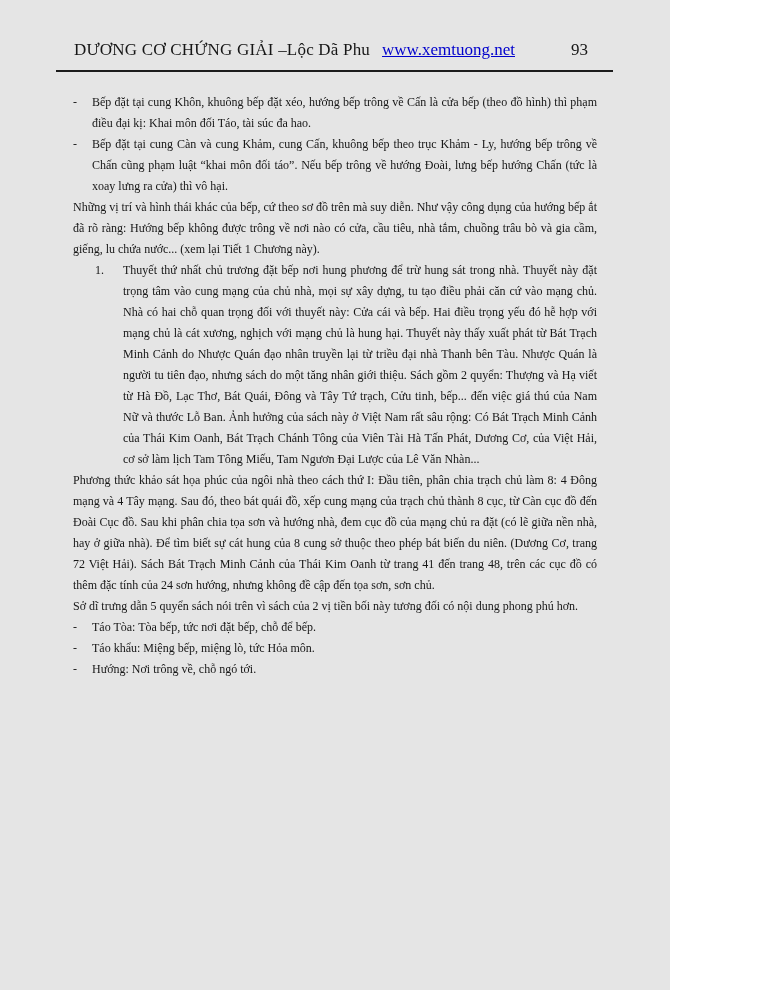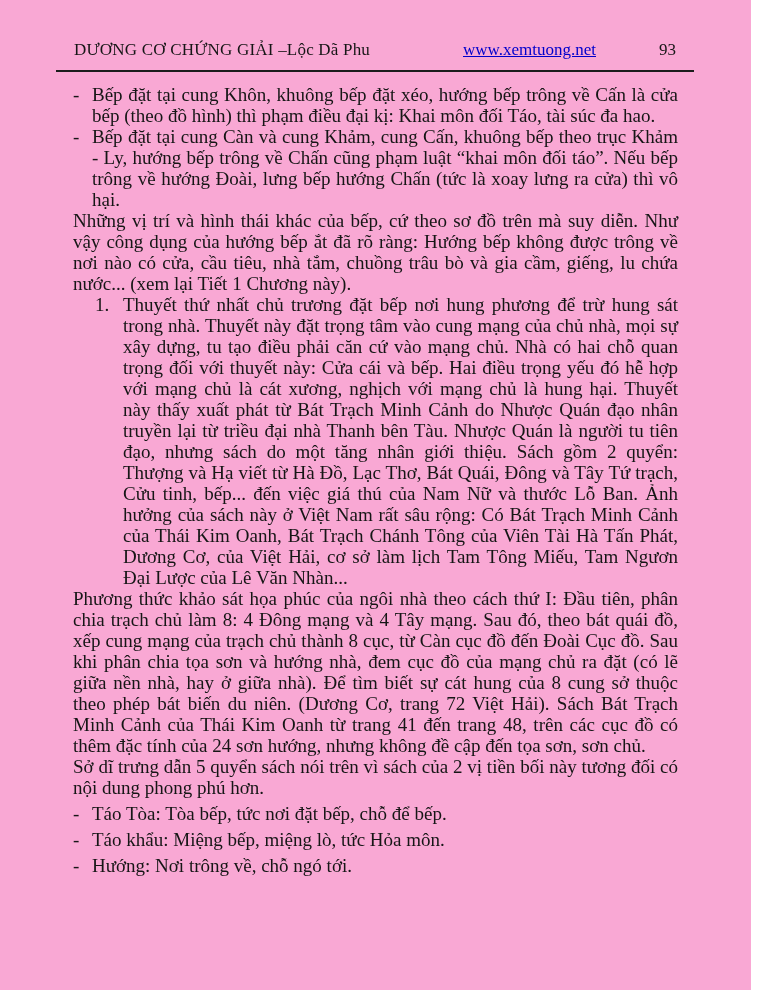--- a/index.html
+++ b/index.html
@@ -3,46 +3,46 @@
 <meta charset="utf-8">
 <style>
   html,body { margin:0; padding:0; }
   body {
     width:765px; height:990px;
     background:#ffffff;
     font-family:"Liberation Serif","DejaVu Serif",serif;
     overflow:hidden;
   }
   .page {
-    width:751px; height:990px;
-    background:#f9a8d4;
+    width:670px; height:990px;
+    background:#e5e5e5;
     color:#161616;
     box-sizing:border-box;
   }
   header {
     display:flex;
     align-items:baseline;
     padding:40px 75px 0 74px;
     font-size:17px;
     white-space:nowrap;
   }
   .title { flex:1; letter-spacing:.2px; }
   .site-link {
     margin-right:56px;
     cursor:pointer;
   }
-  .pageno { min-width:24px; text-align:right; }
+  .pageno { min-width:24px; }
   .rule {
     margin:10px 57px 0 56px;
     border-top:2px solid #1c1c1c;
     height:0;
   }
   main {
-    padding:12px 73px 0 73px;
-    font-size:19px;
+    padding:20px 73px 0 73px;
+    font-size:12px;
     line-height:21px;
   }
   .block { text-align:justify; }
   .para  { }
   .dash-item {
     padding-left:19px;
     text-indent:-19px;
   }
   .dash {
     display:inline-block;
@@ -53,21 +53,21 @@
     padding-left:50px;
     text-indent:-50px;
   }
   .marker {
     display:inline-block;
     width:50px;
     box-sizing:border-box;
     padding-left:22px;
     text-indent:0;
   }
-  .spaced { margin-top:5px; }
+  .spaced { }
 </style>
 </head>
 <body>
 
 <div class="page" style="color: rgb(22, 22, 22);">
 
   <header>
     <span class="title">DƯƠNG CƠ CHỨNG GIẢI –Lộc Dã Phu</span>
     <a class="site-link" href="#" style="color: rgb(0, 0, 204);">www.xemtuong.net</a>
     <span class="pageno">93</span>

